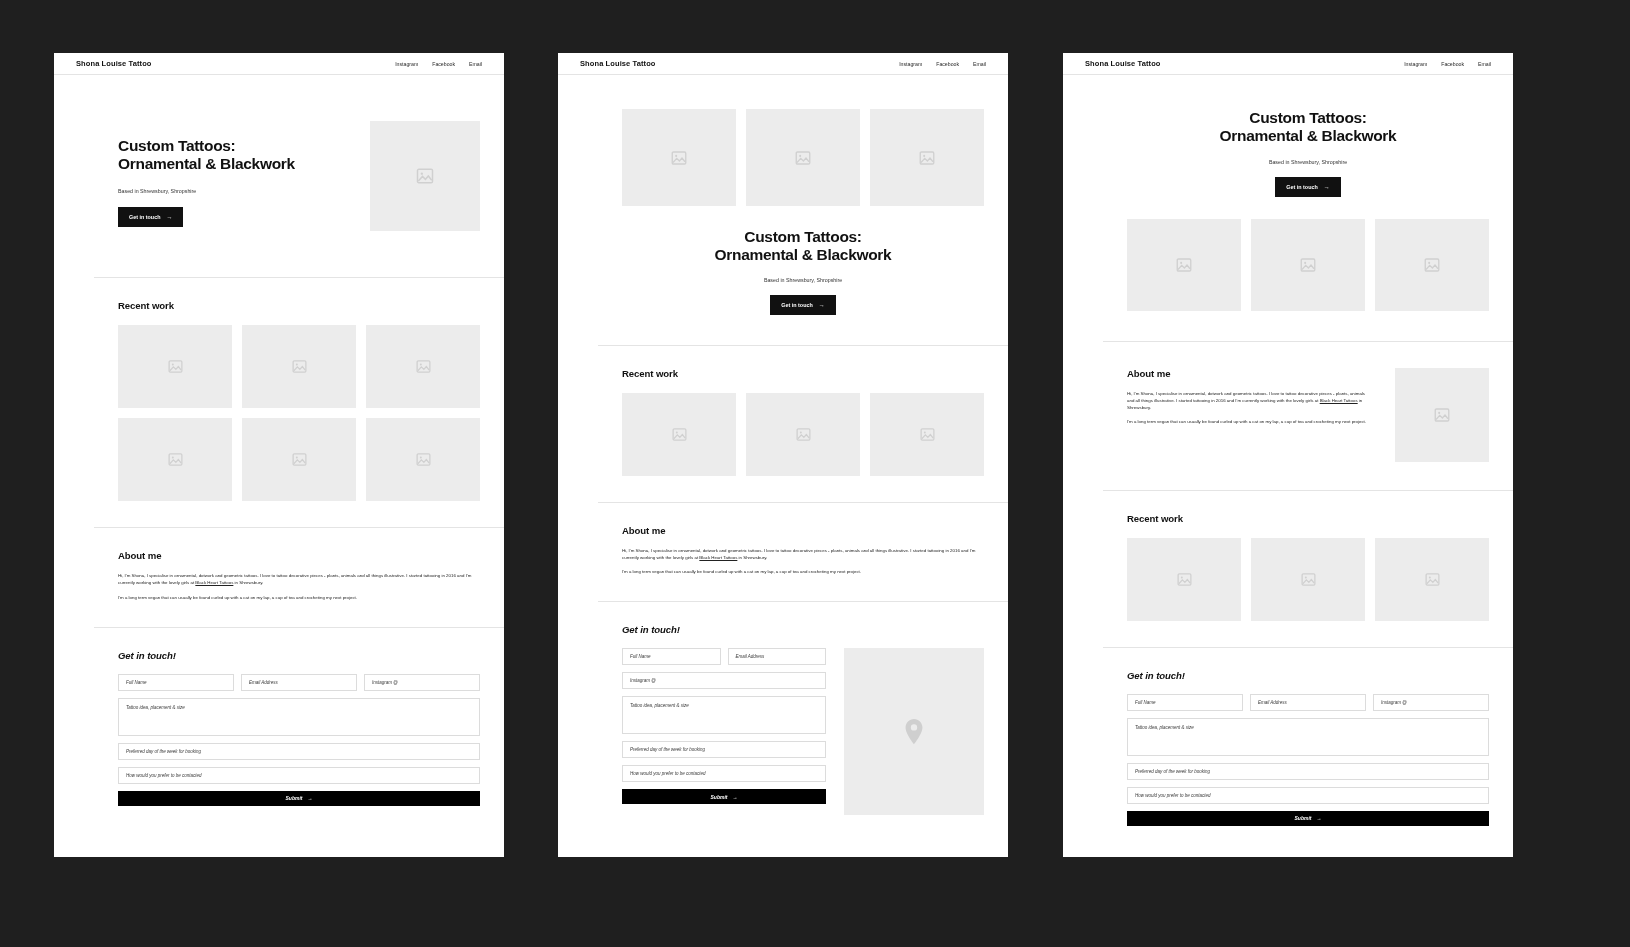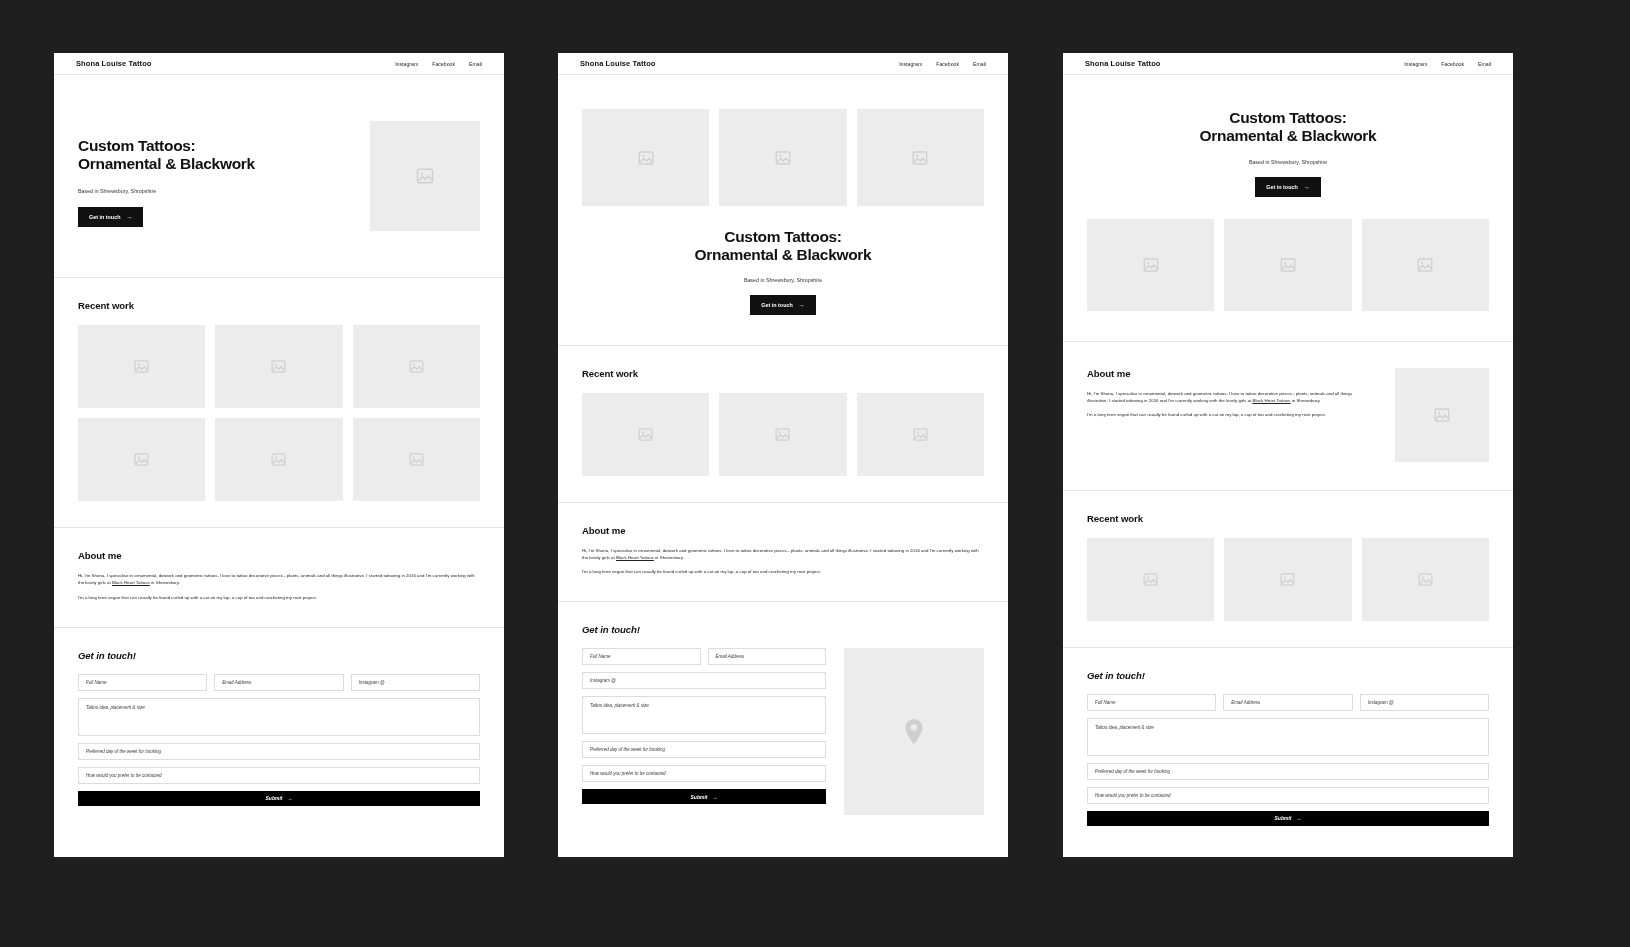--- a/index.html
+++ b/index.html
@@ -25,21 +25,21 @@
     height: 22px;
     border-bottom: 1px solid #e4e4e4;
     display: flex; align-items: center;
     justify-content: space-between;
     padding: 8px 22px;
   }
   .brand { font-size: 7.5px; font-weight: 700; color: #111; letter-spacing: .1px; }
   .navlinks { display: flex; gap: 14px; }
   .navlink { font-size: 5.2px; color: #2b2b2b; }
 
-  .section { border-bottom: 1px solid #e4e4e4; }
+  .section { border-bottom: 1px solid #e4e4e4; margin-left: 40px; }
   .section:last-child { border-bottom: none; font-style: italic; }
 
   .ph {
     background: #ececec;
     display: flex; align-items: center; justify-content: center;
   }
   .ph svg { opacity: .28; }
 
   h1.hero {
     font-size: 15.5px; font-weight: 700; color: #111;

